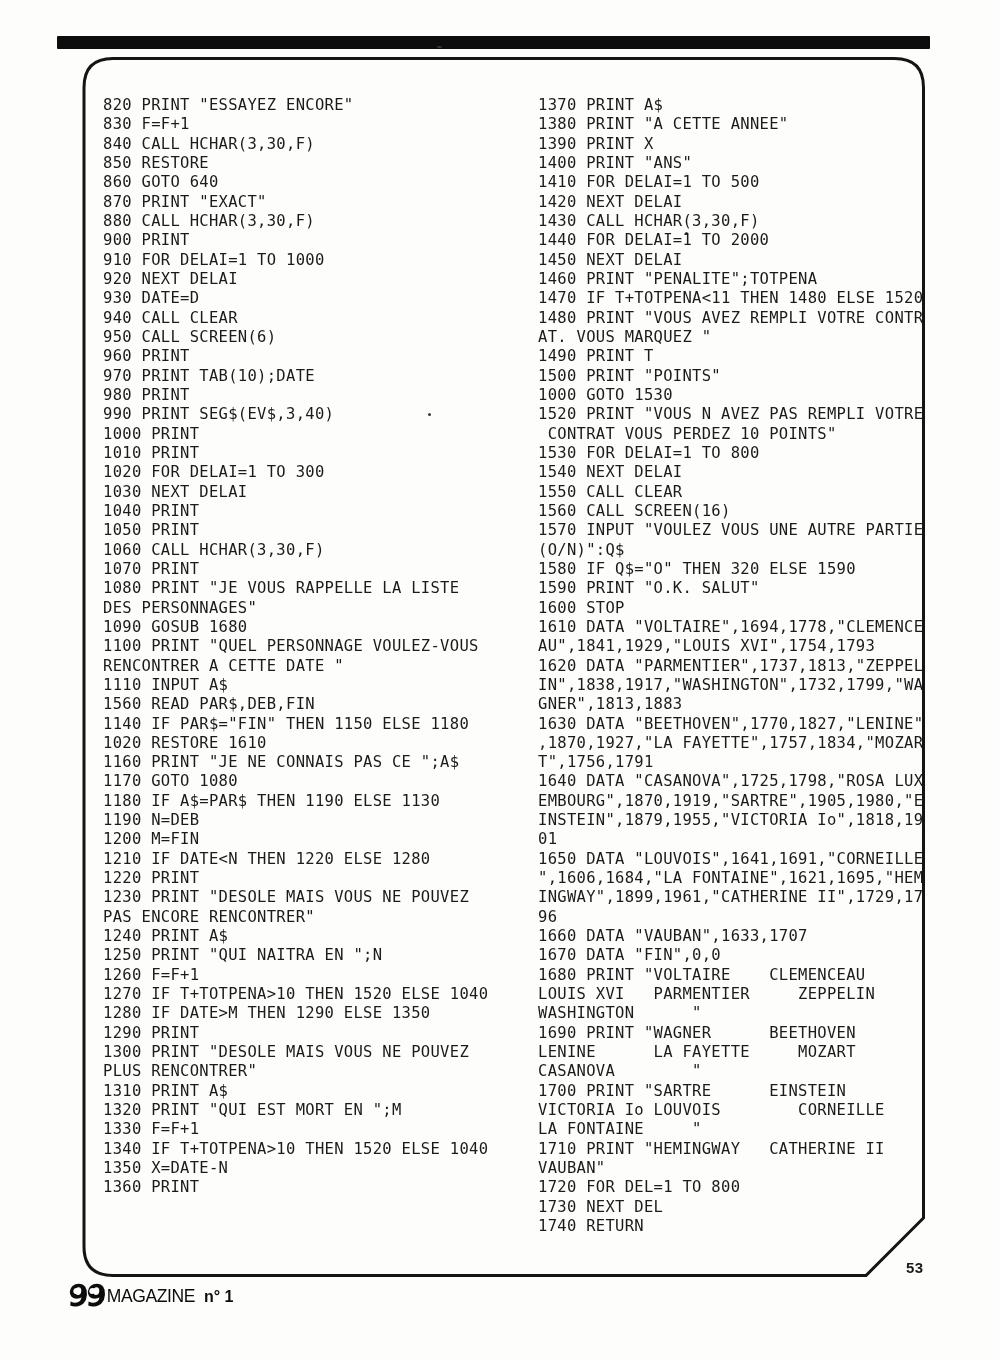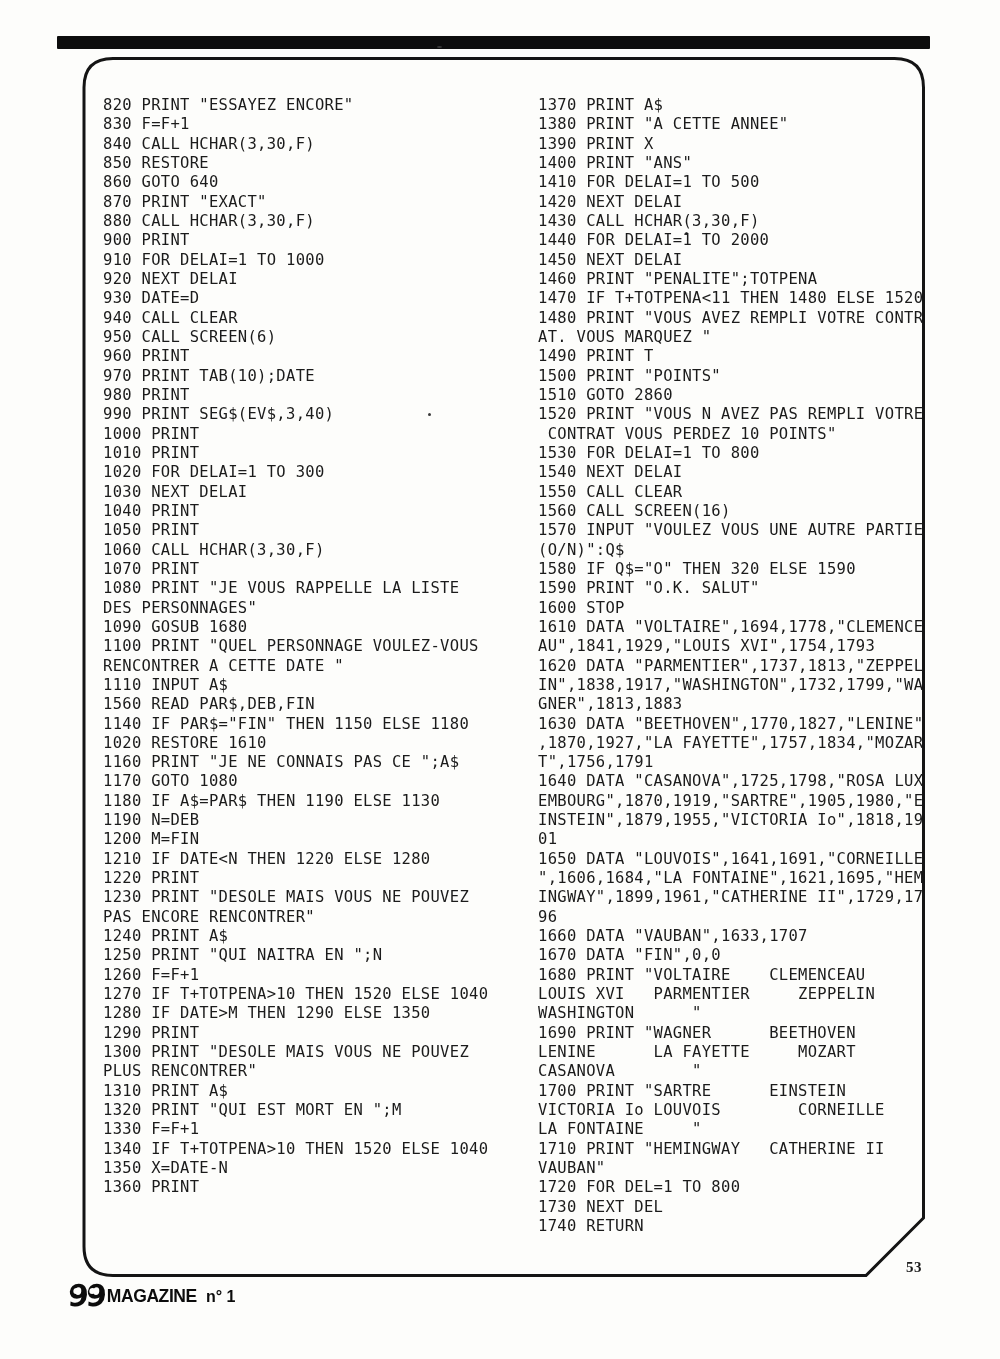--- a/index.html
+++ b/index.html
@@ -16,41 +16,41 @@
   .code-col{
     position:absolute;top:96px;
     font-size:15.5px;line-height:19.34px;letter-spacing:0.3px;
     color:#1b1b1b;
   }
   .code-col .code-line{white-space:pre;height:19.34px;}
   .col-left{left:103px;}
   .col-right{left:538px;}
   .page-number{
     position:absolute;left:906px;top:1259px;
-    font-family:Liberation Serif, serif;
+    font-family:Liberation Sans, sans-serif;
     font-size:15px;font-weight:700;color:#1a1a1a;letter-spacing:0.5px;
   }
   .footer-logo{
     position:absolute;left:68px;top:1281px;height:30px;
     display:flex;align-items:center;color:#0c0c0c;
   }
   .logo-nines{
     position:relative;font-family:"DejaVu Sans", sans-serif;
     font-size:30px;font-weight:900;letter-spacing:-3px;line-height:30px;
     transform:skewX(-4deg);
   }
   .logo-eye{
     position:absolute;width:6px;height:6px;border-radius:50%;
     background:#fdfdfb;top:7px;
   }
   .logo-eye.e1{left:5px;}
   .logo-eye.e2{left:21px;}
   .logo-magazine{
     font-family:"Liberation Sans", sans-serif;
-    font-size:17.5px;font-weight:700;letter-spacing:-0.4px;
+    font-size:17.5px;font-weight:400;letter-spacing:-0.4px;
     margin-left:3px;margin-top:1px;
   }
   .logo-issue{
     font-family:"Liberation Sans", sans-serif;
     font-size:16px;font-weight:700;margin-left:9px;margin-top:2px;
   }
   .speck{position:absolute;background:#3a3a3a;border-radius:50%;}
   .speck-a{left:437px;top:46px;width:5px;height:2px;}
   .speck-b{left:685px;top:232px;width:3px;height:3px;}
   .speck-c{left:428px;top:413px;width:3px;height:3px;}
@@ -137,21 +137,21 @@
     <div class="code-line">1420 NEXT DELAI</div>
     <div class="code-line">1430 CALL HCHAR(3,30,F)</div>
     <div class="code-line">1440 FOR DELAI=1 TO 2000</div>
     <div class="code-line">1450 NEXT DELAI</div>
     <div class="code-line">1460 PRINT "PENALITE";TOTPENA</div>
     <div class="code-line">1470 IF T+TOTPENA&lt;11 THEN 1480 ELSE 1520</div>
     <div class="code-line">1480 PRINT "VOUS AVEZ REMPLI VOTRE CONTR</div>
     <div class="code-line">AT. VOUS MARQUEZ "</div>
     <div class="code-line">1490 PRINT T</div>
     <div class="code-line">1500 PRINT "POINTS"</div>
-    <div class="code-line">1510 GOTO 2860</div>
+    <div class="code-line">1000 GOTO 1530</div>
     <div class="code-line">1520 PRINT "VOUS N AVEZ PAS REMPLI VOTRE</div>
     <div class="code-line"> CONTRAT VOUS PERDEZ 10 POINTS"</div>
     <div class="code-line">1530 FOR DELAI=1 TO 800</div>
     <div class="code-line">1540 NEXT DELAI</div>
     <div class="code-line">1550 CALL CLEAR</div>
     <div class="code-line">1560 CALL SCREEN(16)</div>
     <div class="code-line">1570 INPUT "VOULEZ VOUS UNE AUTRE PARTIE</div>
     <div class="code-line">(O/N)":Q$</div>
     <div class="code-line">1580 IF Q$="O" THEN 320 ELSE 1590</div>
     <div class="code-line">1590 PRINT "O.K. SALUT"</div>

